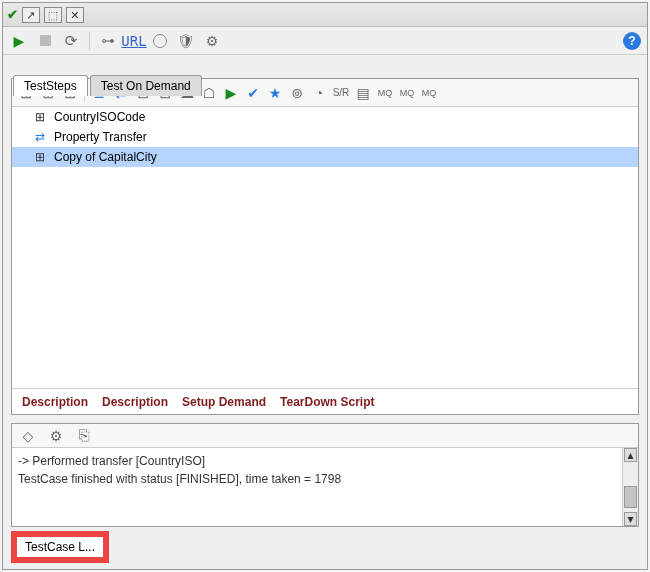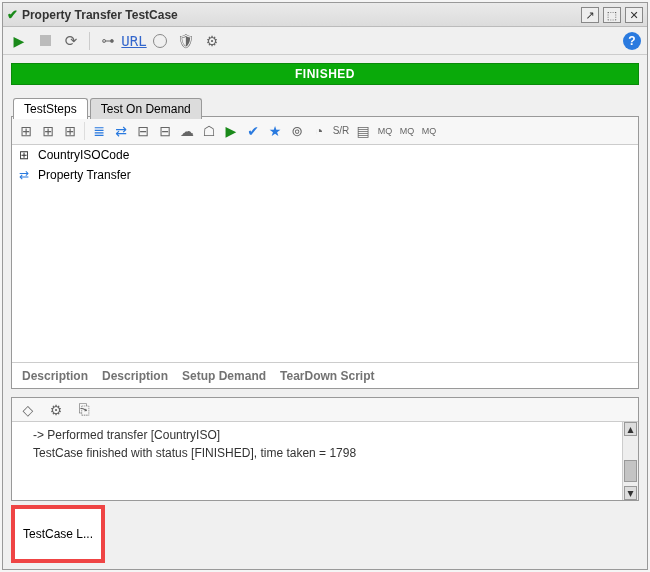--- a/index.html
+++ b/index.html
@@ -23,60 +23,59 @@
 .tb-shield { color: #666; font-size: 14px; }
 .tb-gear { font-size: 14px; color: #666; }
 .help { margin-left: auto; width: 18px; height: 18px; border-radius: 50%; background: #2a7adf; color: #fff; font-weight: bold; text-align: center; line-height: 18px; cursor: pointer; }
 
 .status-wrap { padding: 8px; }
 .status-bar { height: 22px; background: #0aaa0a; border: 1px solid #0a8a0a; color: #fff; font-weight: bold; display: flex; align-items: center; justify-content: center; letter-spacing: 0.5px; }
 
 .content { flex: 1; margin: 2px 8px 8px 8px; display: flex; flex-direction: column; min-height: 0; }
 
 .tabs-row { display: flex; gap: 2px; padding-left: 2px; }
-.tab { padding: 3px 10px; border: 1px solid #999; border-bottom: none; background: #dcdcdc; border-radius: 3px 3px 0 0; cursor: pointer; position: relative; top: 3px; }
+.tab { padding: 3px 10px; border: 1px solid #999; border-bottom: none; background: #dcdcdc; border-radius: 3px 3px 0 0; cursor: pointer; position: relative; top: 18px; }
 .tab.active { background: #fff; z-index: 2; }
 
 .pane-outer { flex: 1; border: 1px solid #999; background: #fff; display: flex; flex-direction: column; min-height: 0; }
 
 .step-toolbar { height: 28px; border-bottom: 1px solid #ccc; background: #f7f7f7; display: flex; align-items: center; padding: 0 4px; gap: 2px; overflow: hidden; }
 .st-btn { width: 20px; height: 20px; display: flex; align-items: center; justify-content: center; cursor: pointer; font-size: 14px; color: #666; }
 .st-sep { width: 1px; height: 18px; background: #ddd; margin: 0 2px; }
 
 .step-list { flex: 1; overflow: auto; }
-.step-row { height: 20px; display: flex; align-items: center; padding: 0 4px; gap: 6px; cursor: pointer; }
+.step-row { height: 20px; display: flex; align-items: center; padding: 0 20px; gap: 6px; cursor: pointer; }
 .step-row.selected { background: #b5d5ff; }
 .step-icon { width: 16px; text-align: center; color: #555; font-size: 12px; }
 .step-icon.soap::before { content: "⊞"; color: #333; }
 .step-icon.transfer::before { content: "⇄"; color: #2a7adf; }
 
 .sub-tabs { height: 26px; border-top: 1px solid #ccc; display: flex; align-items: center; gap: 14px; padding: 0 10px; background: #fff; }
-.sub-tab { font-weight: bold; color: #737373; cursor: pointer; }
+.sub-tab { font-weight: bold; color: #7f1d1d; cursor: pointer; }
 
 .log-pane { margin: 0 8px 0 8px; border: 1px solid #999; background: #fff; display: flex; flex-direction: column; }
 .log-tools { height: 24px; border-bottom: 1px solid #ccc; background: #f7f7f7; display: flex; align-items: center; padding: 0 6px; gap: 8px; }
-.log-body { height: 78px; overflow: auto; padding: 4px 21px; position: relative; }
+.log-body { height: 78px; overflow: auto; padding: 4px 6px; position: relative; }
 .log-line { line-height: 1.5; color: #333; }
 .log-line.link { color: #3a3acc; }
 .log-line .bullet { color: #555; margin-right: 4px; }
 .log-scroll { position: absolute; right: 0; top: 0; width: 16px; height: 100%; background: #eee; border-left: 1px solid #ccc; }
 .log-scroll .thumb { position: absolute; left: 1px; right: 1px; bottom: 18px; height: 22px; background: #c4c4c4; border: 1px solid #999; }
 .log-scroll .arr { position: absolute; left: 1px; right: 1px; height: 14px; background: #ddd; border: 1px solid #999; text-align: center; line-height: 12px; color: #333; }
 
 .footer-tab { margin: 4px 8px 6px 8px; }
-.footer-btn { display: inline-block; padding: 18px 8px; border: 4px solid #ef4444; background: #fff; cursor: pointer; }
+.footer-btn { display: inline-block; padding: 3px 8px; border: 6px solid #ef4444; background: #fff; cursor: pointer; }
 </style>
 </head>
 <body>
 
 <div class="window">
 
   <div class="titlebar">
     <span class="check">✔</span>
-    <span class="title">Property Transfer TestCase</span>
     <span class="win-btn">↗</span>
     <span class="win-btn">⬚</span>
     <span class="win-btn">✕</span>
   </div>
 
   <div class="toolbar1">
     <span class="tb-btn play">▶</span>
     <span class="tb-btn">
         <span class="stop" style="display:inline-block;width:11px;height:11px;background:#bbb"></span>
       </span>
@@ -85,25 +84,20 @@
     <span class="tb-btn tb-key">⊶</span>
     <span class="tb-btn tb-url">URL</span>
     <span class="tb-btn">
         <span class="tb-circ"></span>
       </span>
     <span class="tb-btn tb-shield">🛡</span>
     <span class="tb-btn tb-gear">⚙</span>
     <span class="help">?</span>
   </div>
 
-  <div class="status-wrap">
-    <div class="status-bar">
-      <span>FINISHED</span>
-    </div>
-  </div>
 
   <div class="content">
 
     <div class="tabs-row">
       <div class="tab active"><span>TestSteps</span></div>
       <div class="tab"><span>Test On Demand</span></div>
     </div>
 
     <div class="pane-outer">
 
@@ -132,20 +126,24 @@
 
       <div class="step-list">
         <div class="step-row">
           <span class="step-icon soap"></span>
           <span>CountryISOCode</span>
         </div>
         <div class="step-row">
           <span class="step-icon transfer"></span>
           <span>Property Transfer</span>
         </div>
+        <div class="step-row selected">
+          <span class="step-icon soap"></span>
+          <span>Copy of CapitalCity</span>
+        </div>
       </div>
 
       <div class="sub-tabs">
         <span class="sub-tab">Description</span>
         <span class="sub-tab">Description</span>
         <span class="sub-tab">Setup Demand</span>
         <span class="sub-tab">TearDown Script</span>
       </div>
     </div>
   </div>

